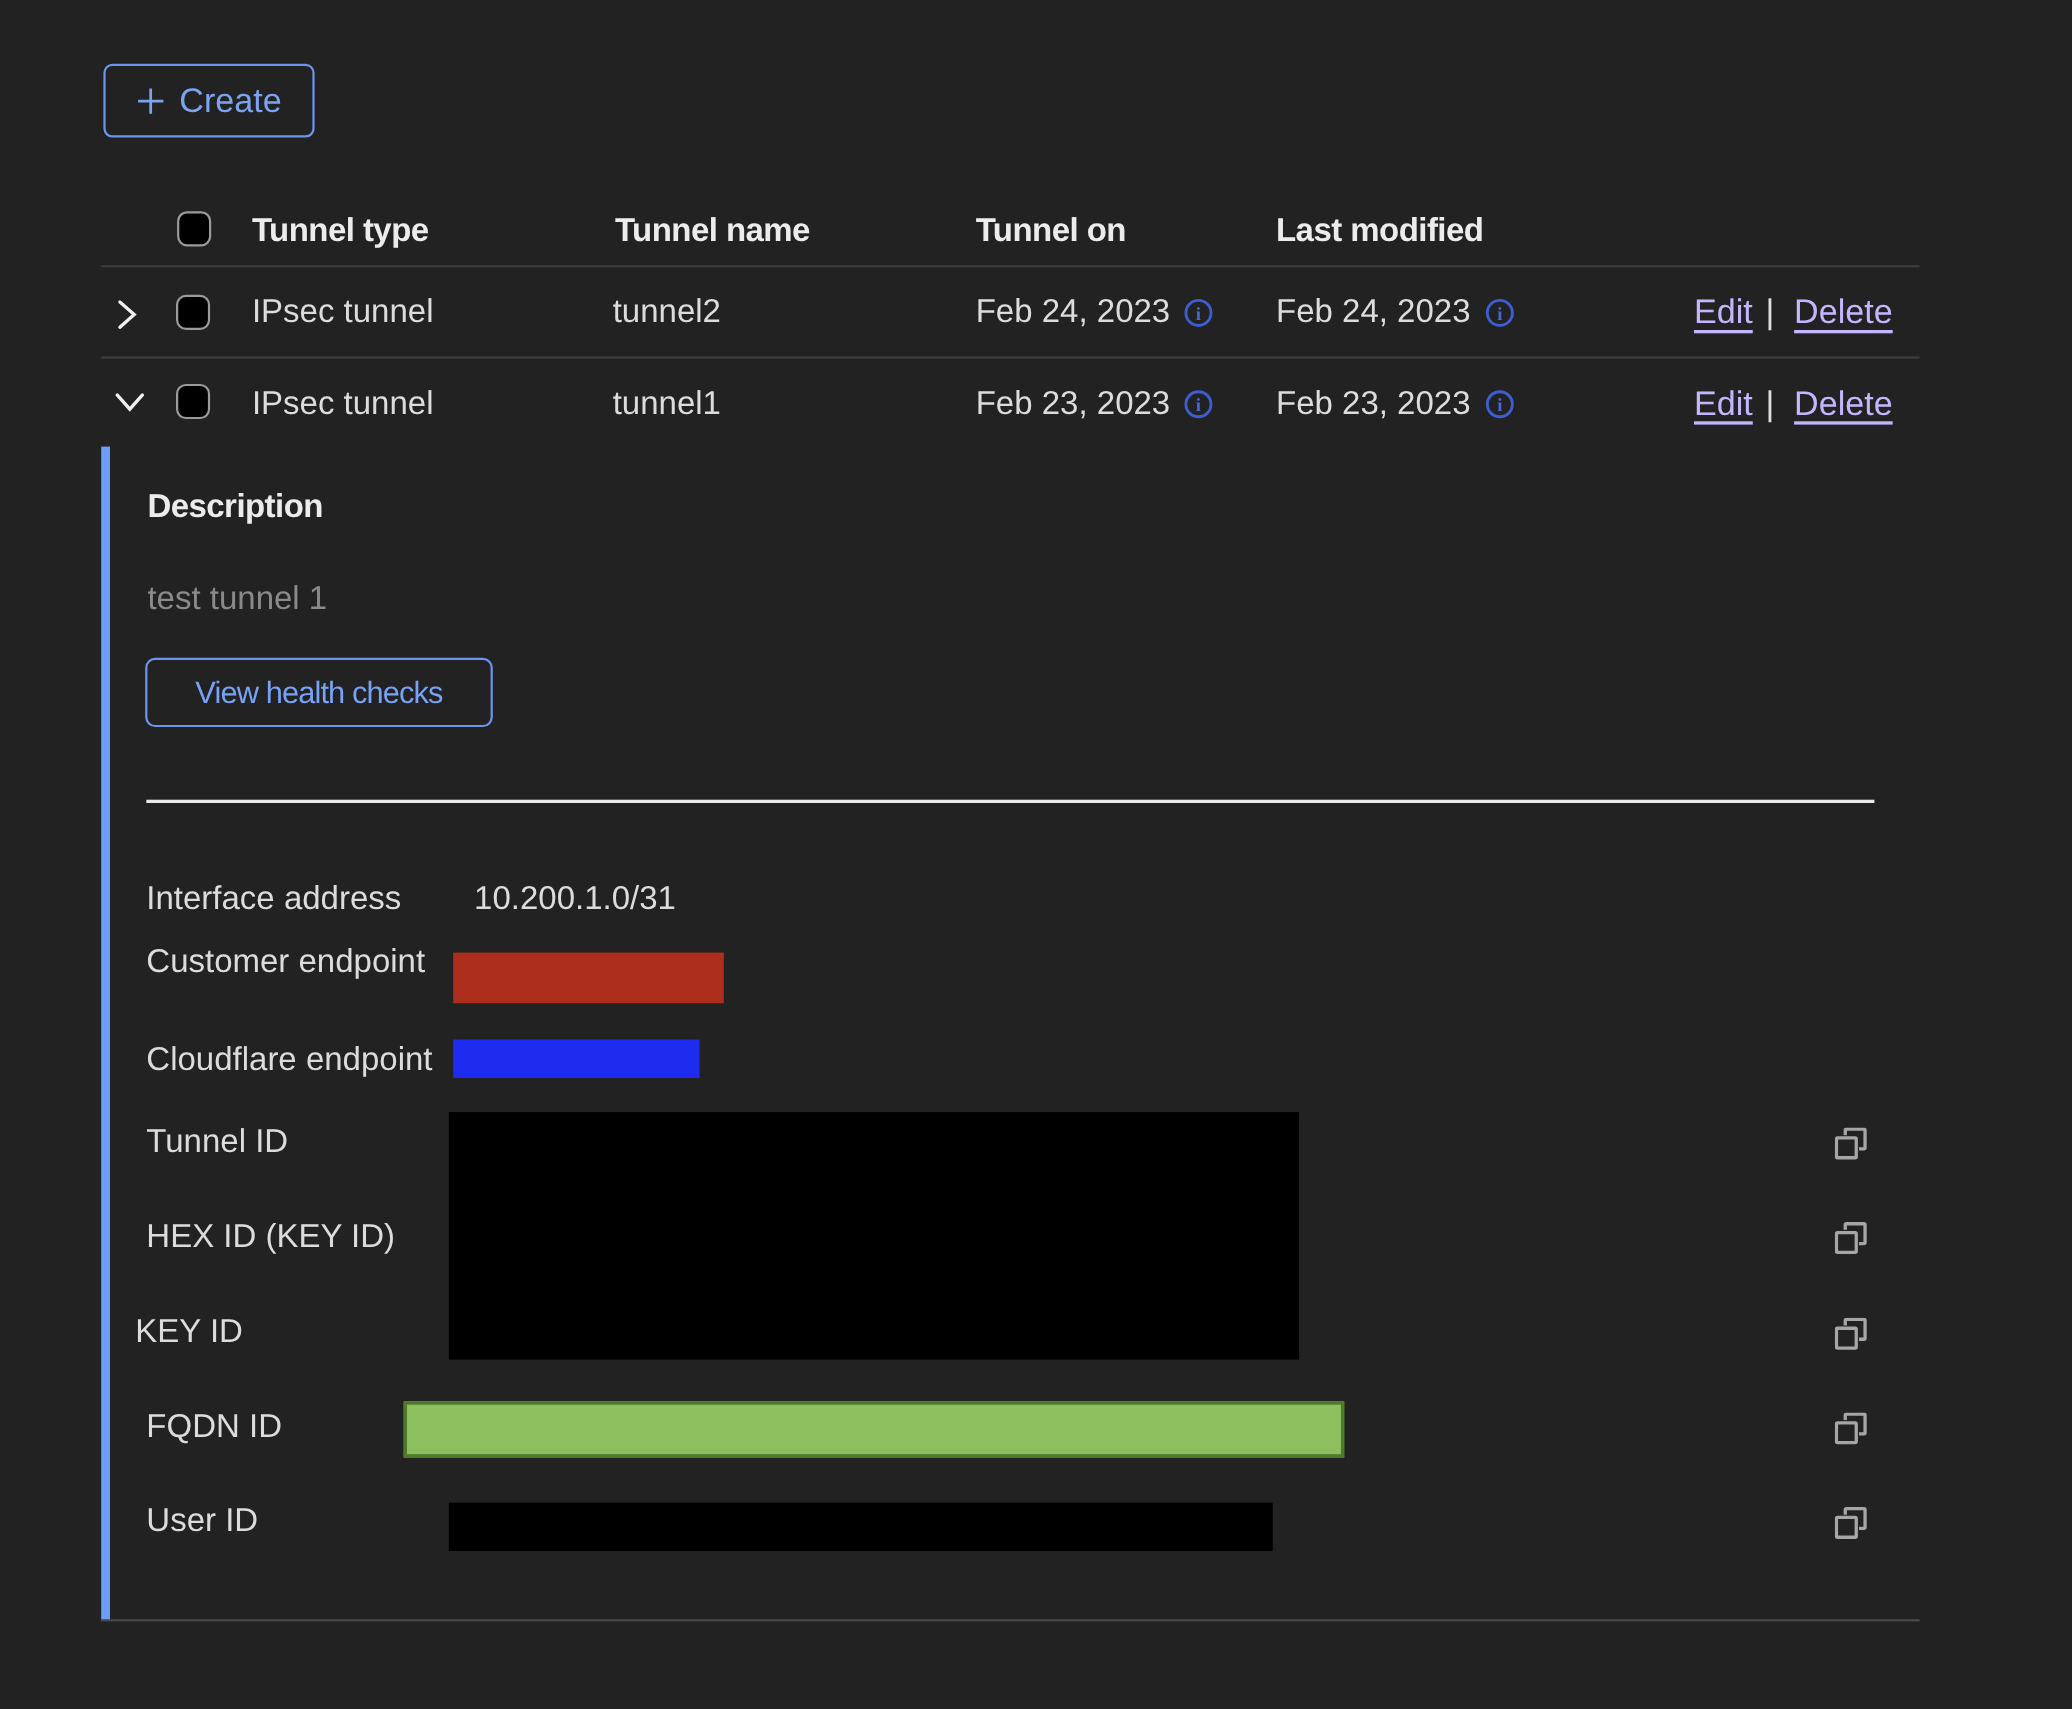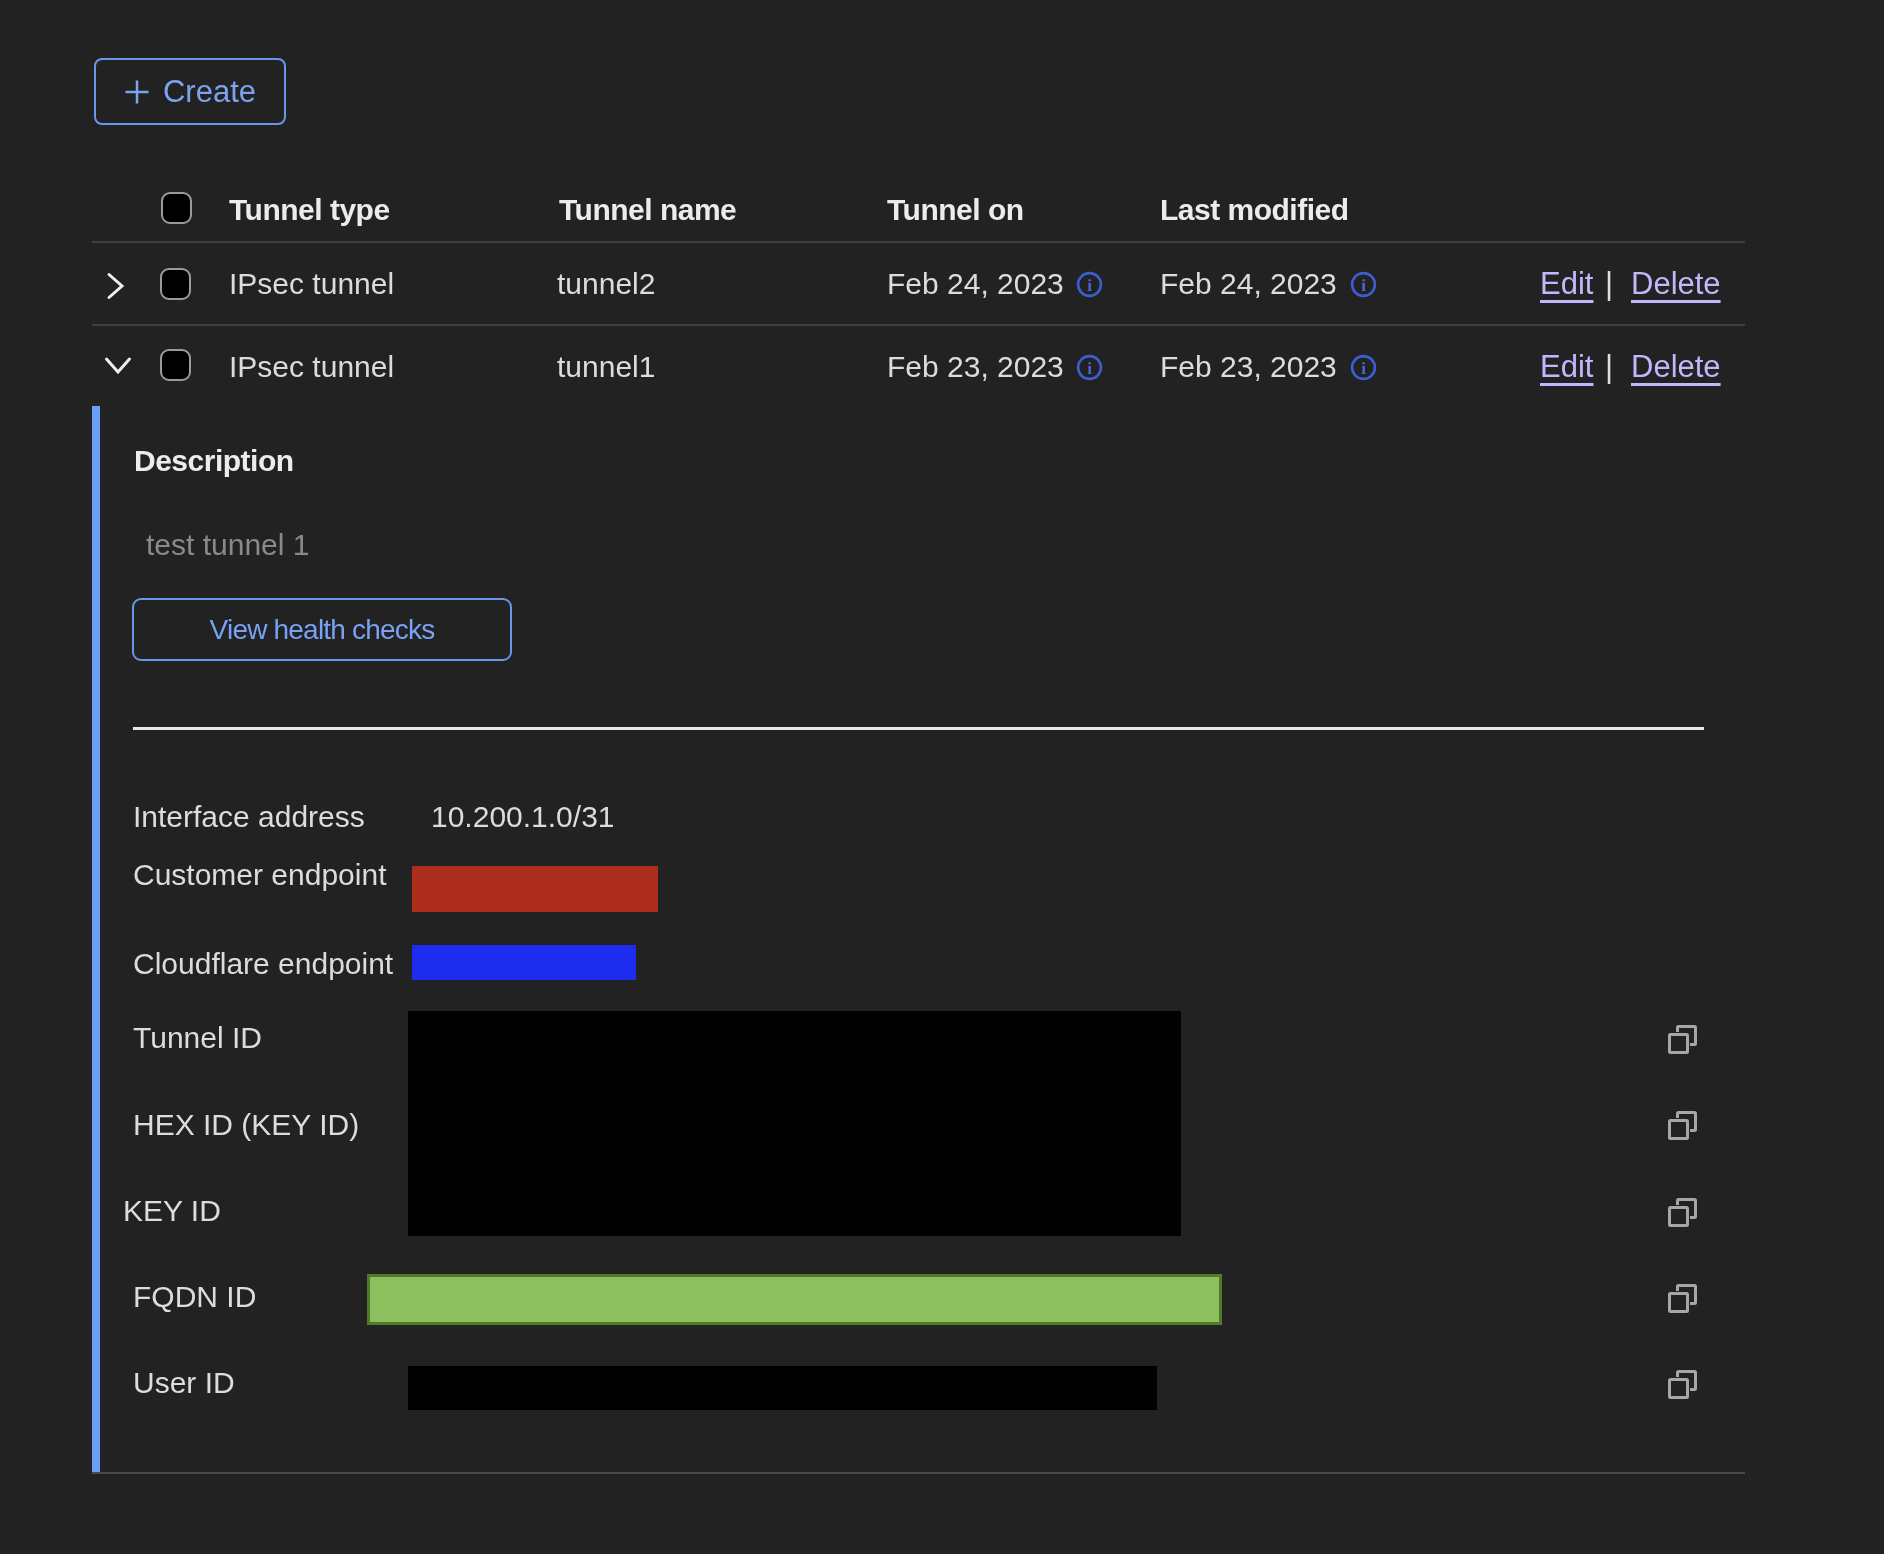--- a/index.html
+++ b/index.html
@@ -66,22 +66,22 @@
 <svg class="abs" style="left:1350px; top:354px;" width="27" height="27" viewBox="0 0 27 27">
     <circle cx="13.5" cy="13.5" r="11.4" stroke="#3d5ed2" stroke-width="2.6" fill="none"></circle>
     <text x="13.5" y="20" font-family="Liberation Serif, serif" font-size="17" font-weight="bold" fill="#4868da" text-anchor="middle">i</text>
   </svg>
 <a class="abs link vc" style="left:1540px; top:367px;">Edit</a>
 <div class="abs vc" style="left:1605px; top:367px; color:#dedede; font-size:31px;">|</div>
 <a class="abs link vc" style="left:1631px; top:367px;">Delete</a>
 
 <div class="abs" style="left:92px; top:406px; width:8px; height:1067px; background:#6c9ef8;"></div>
 <div class="abs hdr vc" style="left:134px; top:461px;">Description</div>
-<div class="abs vc" style="left:134px; top:545px; color:#8a8a8a; font-size:30px;margin-left:12px;">test tunnel 1</div>
-<div class="abs" style="left:132px; top:598px; width:380px; height:63px; border:2.5px solid #6a96ee; border-radius:9px; display:flex; align-items:center; justify-content:center;">
+<div class="abs vc" style="left:134px; top:545px; color:#8a8a8a; font-size:30px;">test tunnel 1</div>
+<div class="abs" style="left:132px; top:598px; width:316px; height:63px; border:2.5px solid #6a96ee; border-radius:9px; display:flex; align-items:center; justify-content:center;">
   <span style="color:#78a2f5; font-size:28px; letter-spacing:-0.8px;">View health checks</span>
 </div>
 <div class="abs" style="left:133px; top:727px; width:1571px; height:2.5px; background:#e9e9e9;"></div>
 
 <div class="abs txt vc" style="left:133px; top:817px;">Interface address</div>
 <div class="abs txt vc" style="left:431px; top:817px;">10.200.1.0/31</div>
 
 <div class="abs txt vc" style="left:133px; top:875px;">Customer endpoint</div>
 <div class="abs" style="left:412px; top:866px; width:246px; height:46px; background:#ae2e1d;"></div>
 

